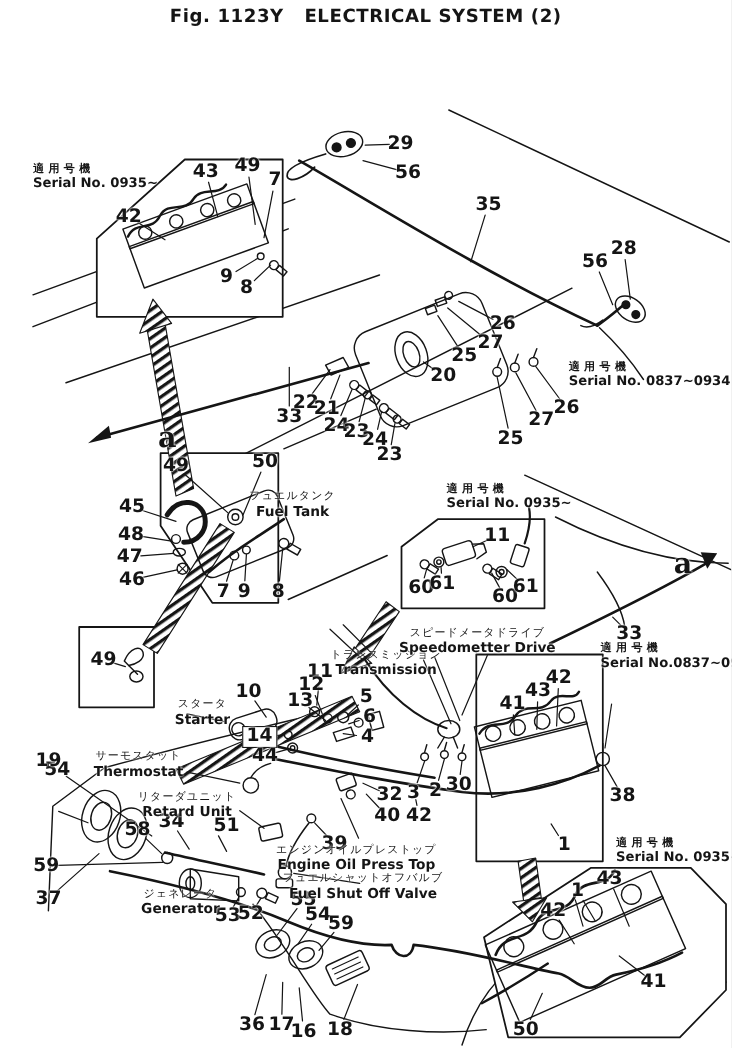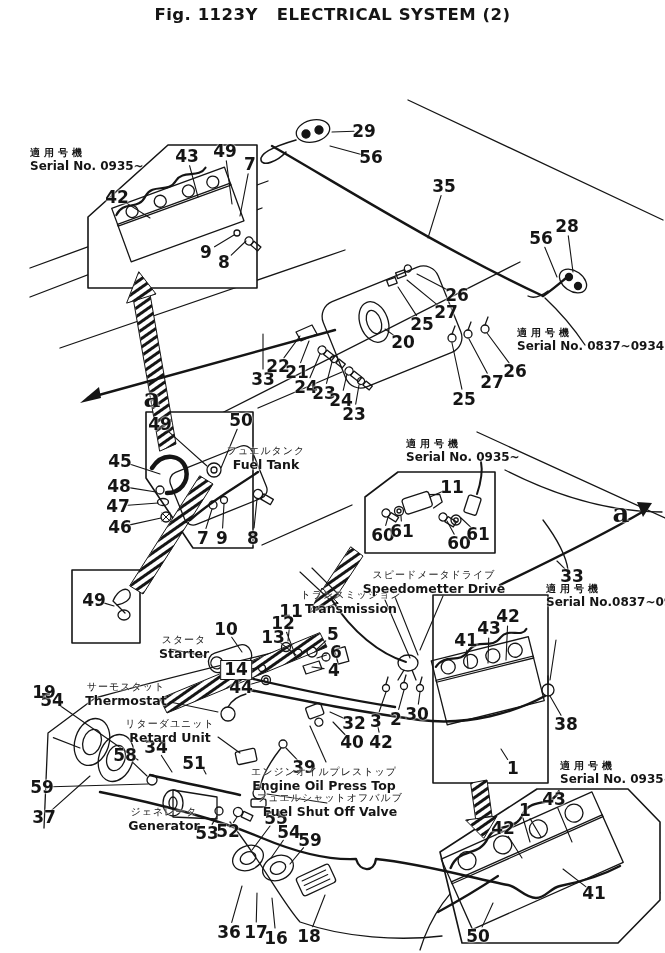--- a/index.html
+++ b/index.html
@@ -450,21 +450,21 @@
       <span class="callout" style="left: 273px; top: 637px;">13</span>
       <span class="callout" style="left: 333px; top: 634px;">5</span>
       <span class="callout" style="left: 336px; top: 652px;">6</span>
       <span class="callout" style="left: 334px; top: 670px;">4</span>
       <span class="callout boxed" style="left: 236px; top: 670px;">14</span>
       <span class="callout" style="left: 241px; top: 687px;">44</span>
       <span class="callout" style="left: 52px; top: 700px;">54</span>
       <span class="callout" style="left: 44px; top: 692px;">19</span>
       <span class="callout" style="left: 125px; top: 755px;">58</span>
       <span class="callout" style="left: 156px; top: 747px;">34</span>
-      <span class="callout" style="left: 194px; top: 751px; margin-top: 12px;">51</span>
+      <span class="callout" style="left: 206px; top: 751px;">51</span>
       <span class="callout" style="left: 42px; top: 787px;">59</span>
       <span class="callout" style="left: 44px; top: 817px;">37</span>
       <span class="callout" style="left: 207px; top: 833px;">53</span>
       <span class="callout" style="left: 228px; top: 831px;">52</span>
       <span class="callout" style="left: 354px; top: 723px;">32</span>
       <span class="callout" style="left: 376px; top: 721px;">3</span>
       <span class="callout" style="left: 396px; top: 719px;">2</span>
       <span class="callout" style="left: 417px; top: 714px;">30</span>
       <span class="callout" style="left: 352px; top: 742px;">40</span>
       <span class="callout" style="left: 381px; top: 742px;">42</span>

